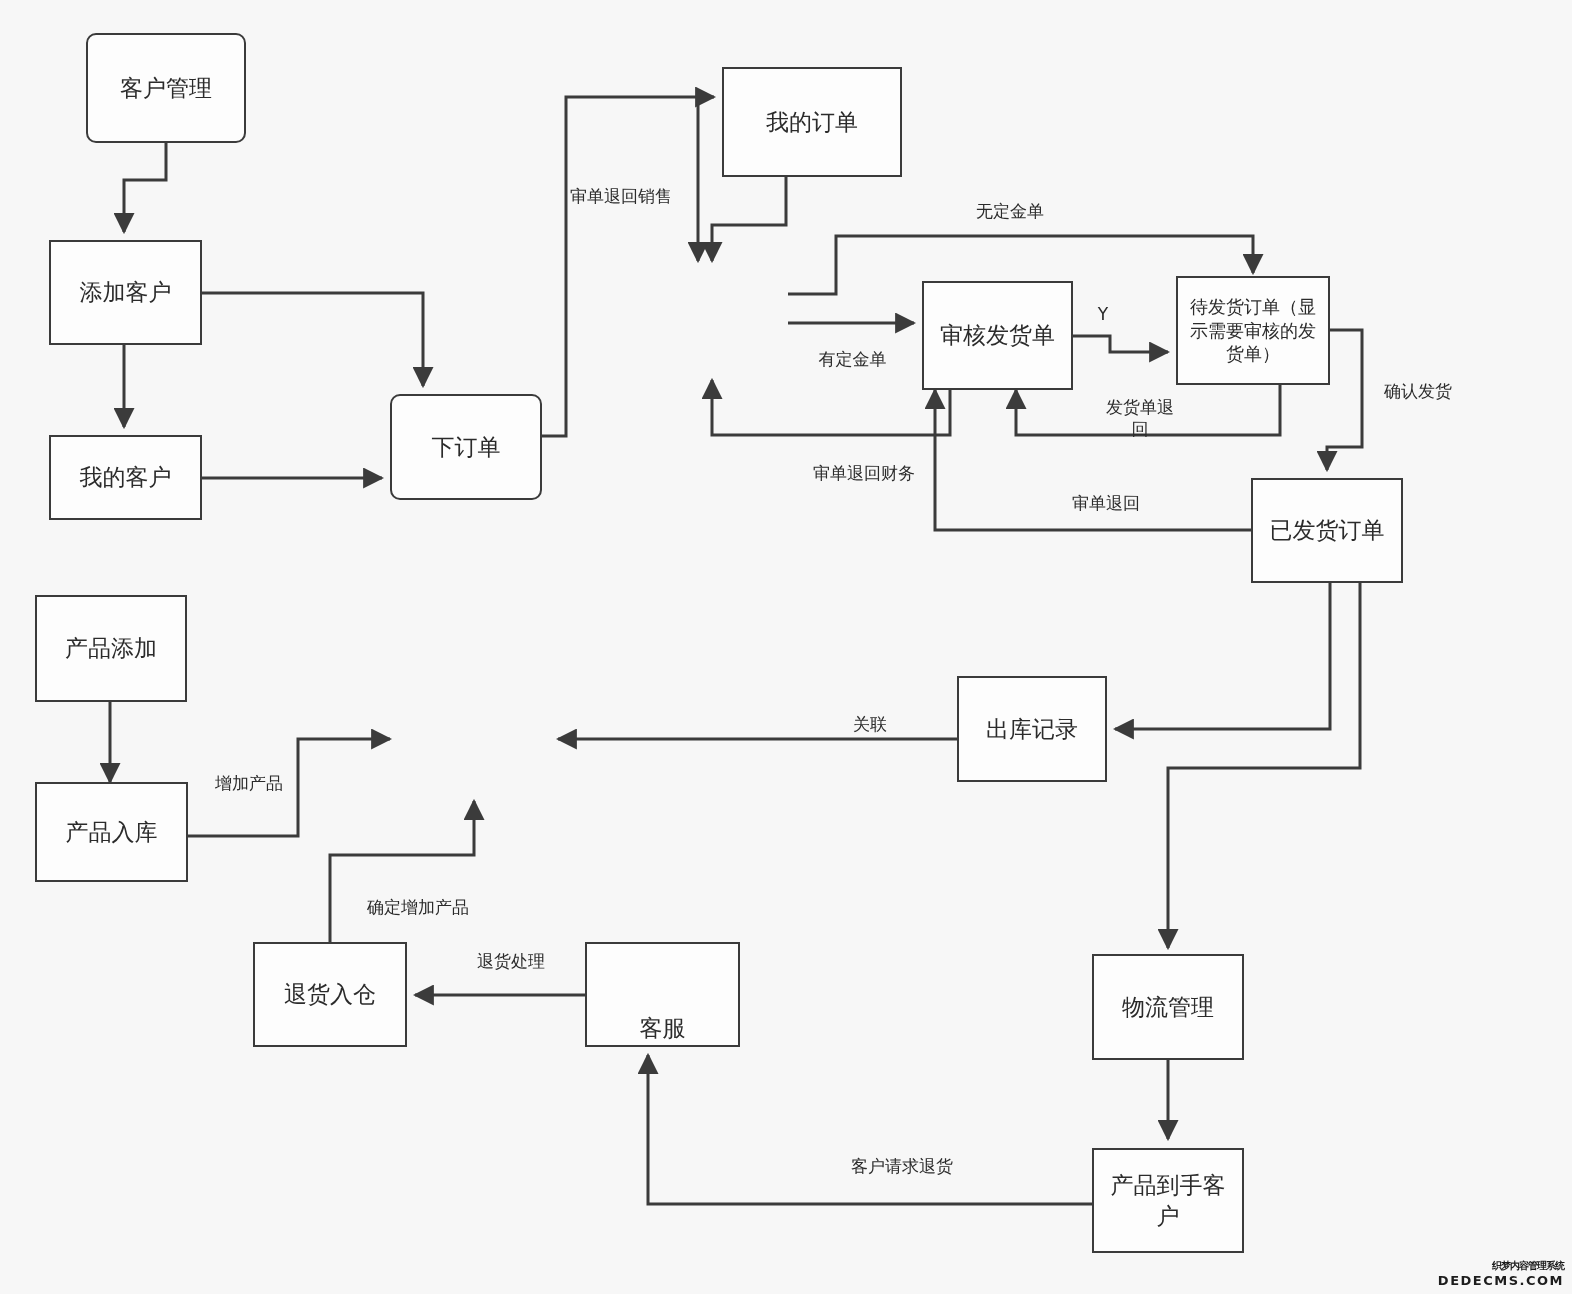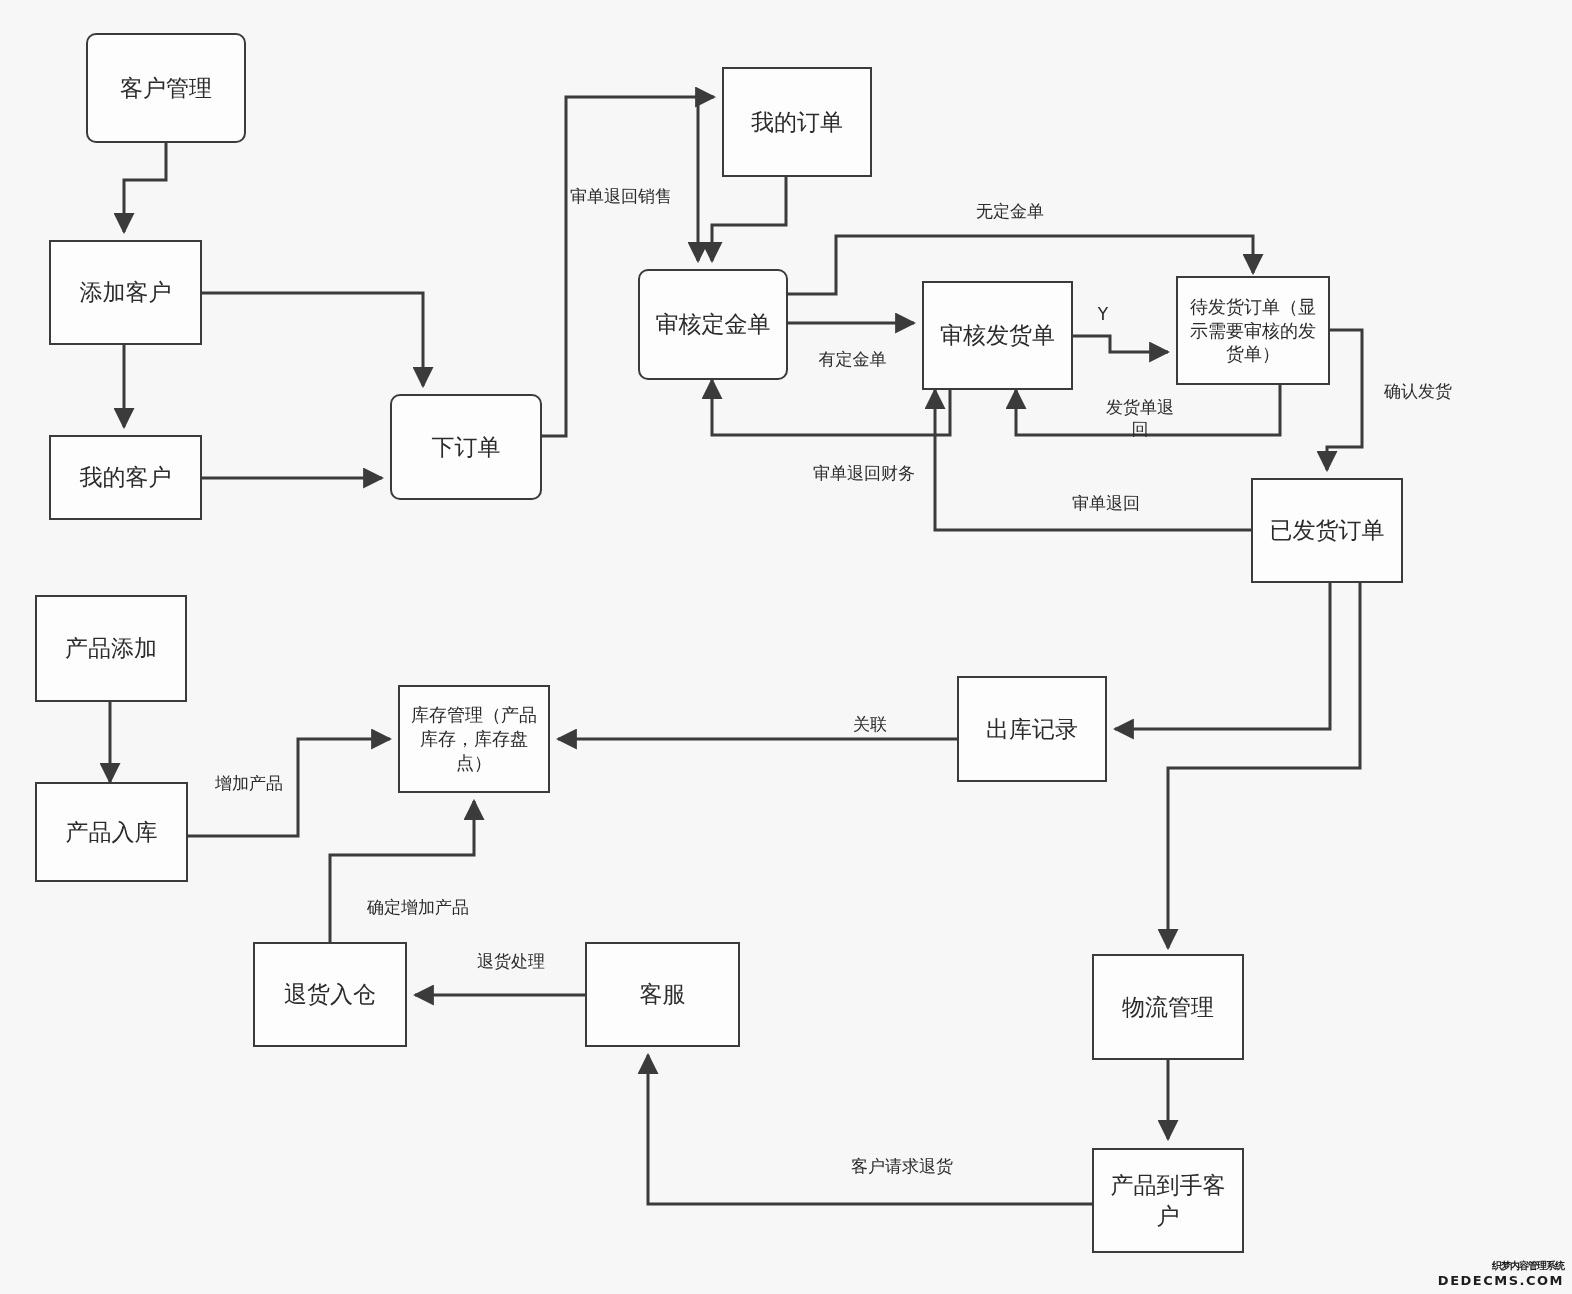--- a/index.html
+++ b/index.html
@@ -144,27 +144,24 @@
   </div>
 
   <div class="node" style="left:49px; top:435px; width:153px; height:85px;">
     <span class="nlabel">我的客户</span>
   </div>
 
   <div class="node rounded" style="left:390px; top:394px; width:152px; height:106px;">
     <span class="nlabel">下订单</span>
   </div>
 
-  <div class="node" style="left:722px; top:67px; width:150px; height:110px;">
+  <div class="node" style="left:722px; top:67px; width:180px; height:110px;">
     <span class="nlabel">我的订单</span>
   </div>
 
-  <div class="node rounded" style="left:638px; top:269px; width:150px; height:111px;">
-    <span class="nlabel">审核定金单</span>
-  </div>
 
   <div class="node" style="left:922px; top:281px; width:151px; height:109px;">
     <span class="nlabel">审核发货单</span>
   </div>
 
   <div class="node" style="left:1176px; top:276px; width:154px; height:109px; font-size:18px;">
     <span class="nlabel">待发货订单（显示需要审核的发货单）</span>
   </div>
 
   <div class="node" style="left:1251px; top:478px; width:152px; height:105px;">
@@ -172,33 +169,30 @@
   </div>
 
   <div class="node" style="left:35px; top:595px; width:152px; height:107px;">
     <span class="nlabel">产品添加</span>
   </div>
 
   <div class="node" style="left:35px; top:782px; width:153px; height:100px;">
     <span class="nlabel">产品入库</span>
   </div>
 
-  <div class="node" style="left:398px; top:685px; width:152px; height:108px; font-size:18px;">
-    <span class="nlabel">库存管理（产品库存，库存盘点）</span>
-  </div>
 
   <div class="node" style="left:957px; top:676px; width:150px; height:106px;">
     <span class="nlabel">出库记录</span>
   </div>
 
   <div class="node" style="left:253px; top:942px; width:154px; height:105px;">
     <span class="nlabel">退货入仓</span>
   </div>
 
-  <div class="node" style="left:585px; top:942px; width:155px; height:105px;">
+  <div class="node" style="left:585px; top:942px; width:155px; height:105px;align-items:flex-end;">
     <span class="nlabel">客服</span>
   </div>
 
   <div class="node" style="left:1092px; top:954px; width:152px; height:106px;">
     <span class="nlabel">物流管理</span>
   </div>
 
   <div class="node" style="left:1092px; top:1148px; width:152px; height:105px;">
     <span class="nlabel">产品到手客户</span>
   </div>

